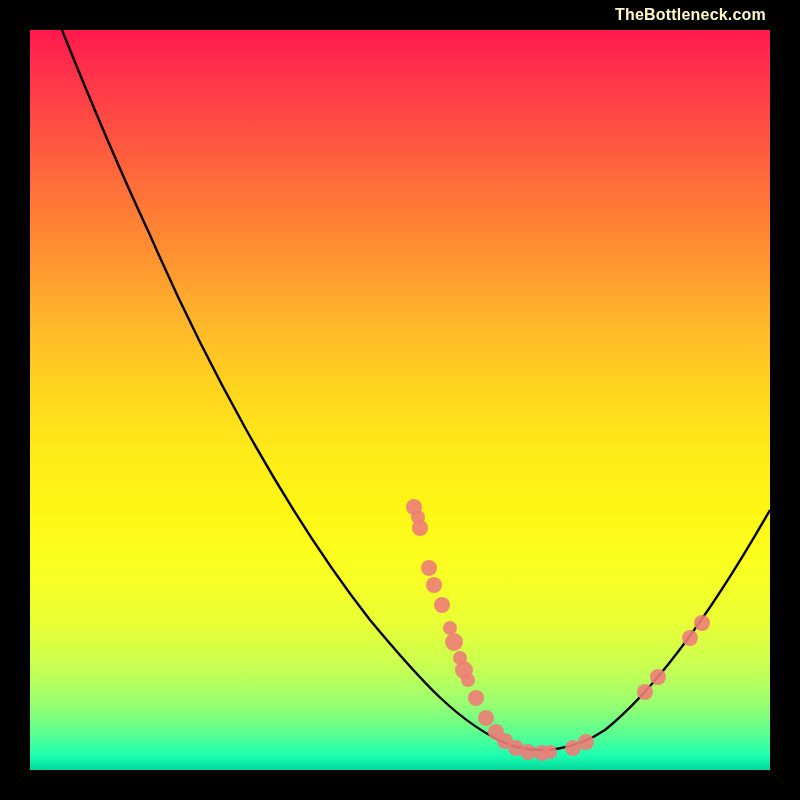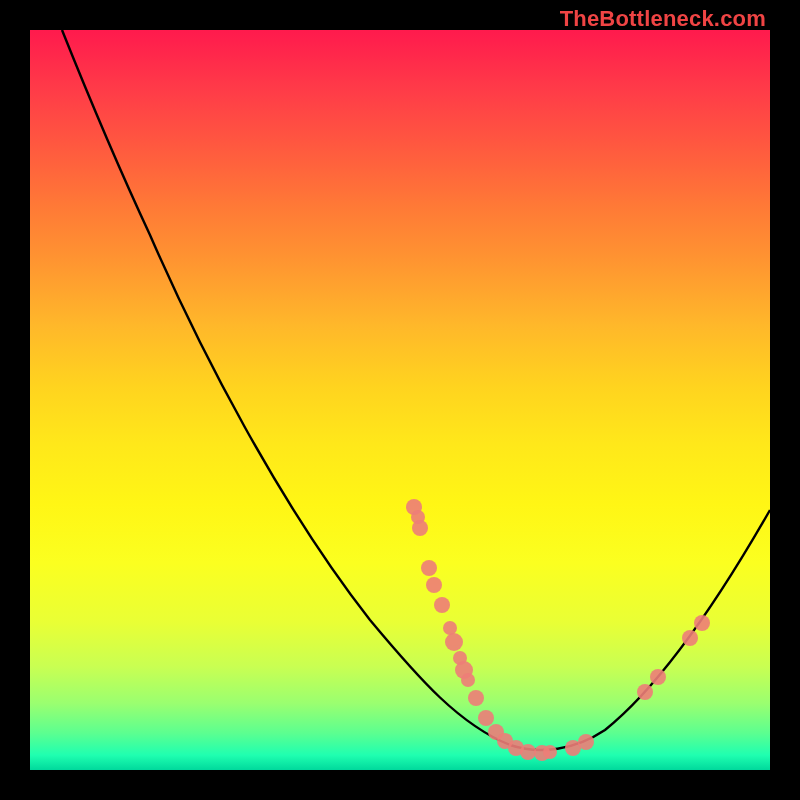--- a/index.html
+++ b/index.html
@@ -32,22 +32,22 @@
       #c9ff52 86%,
       #9aff70 91%,
       #5cff90 95%,
       #1fffb0 98%,
       #00d99c 100%);
   }
   .watermark {
     position: absolute;
     top: 6px;
     right: 34px;
-    color: #ef4444;
-    font-size: 22px;
+    color: #fef9c3;
+    font-size: 16px;
     font-weight: 600;
     letter-spacing: 0.2px;
   }
   svg.overlay {
     position: absolute;
     left: 30px;
     top: 30px;
     width: 740px;
     height: 740px;
     overflow: visible;

